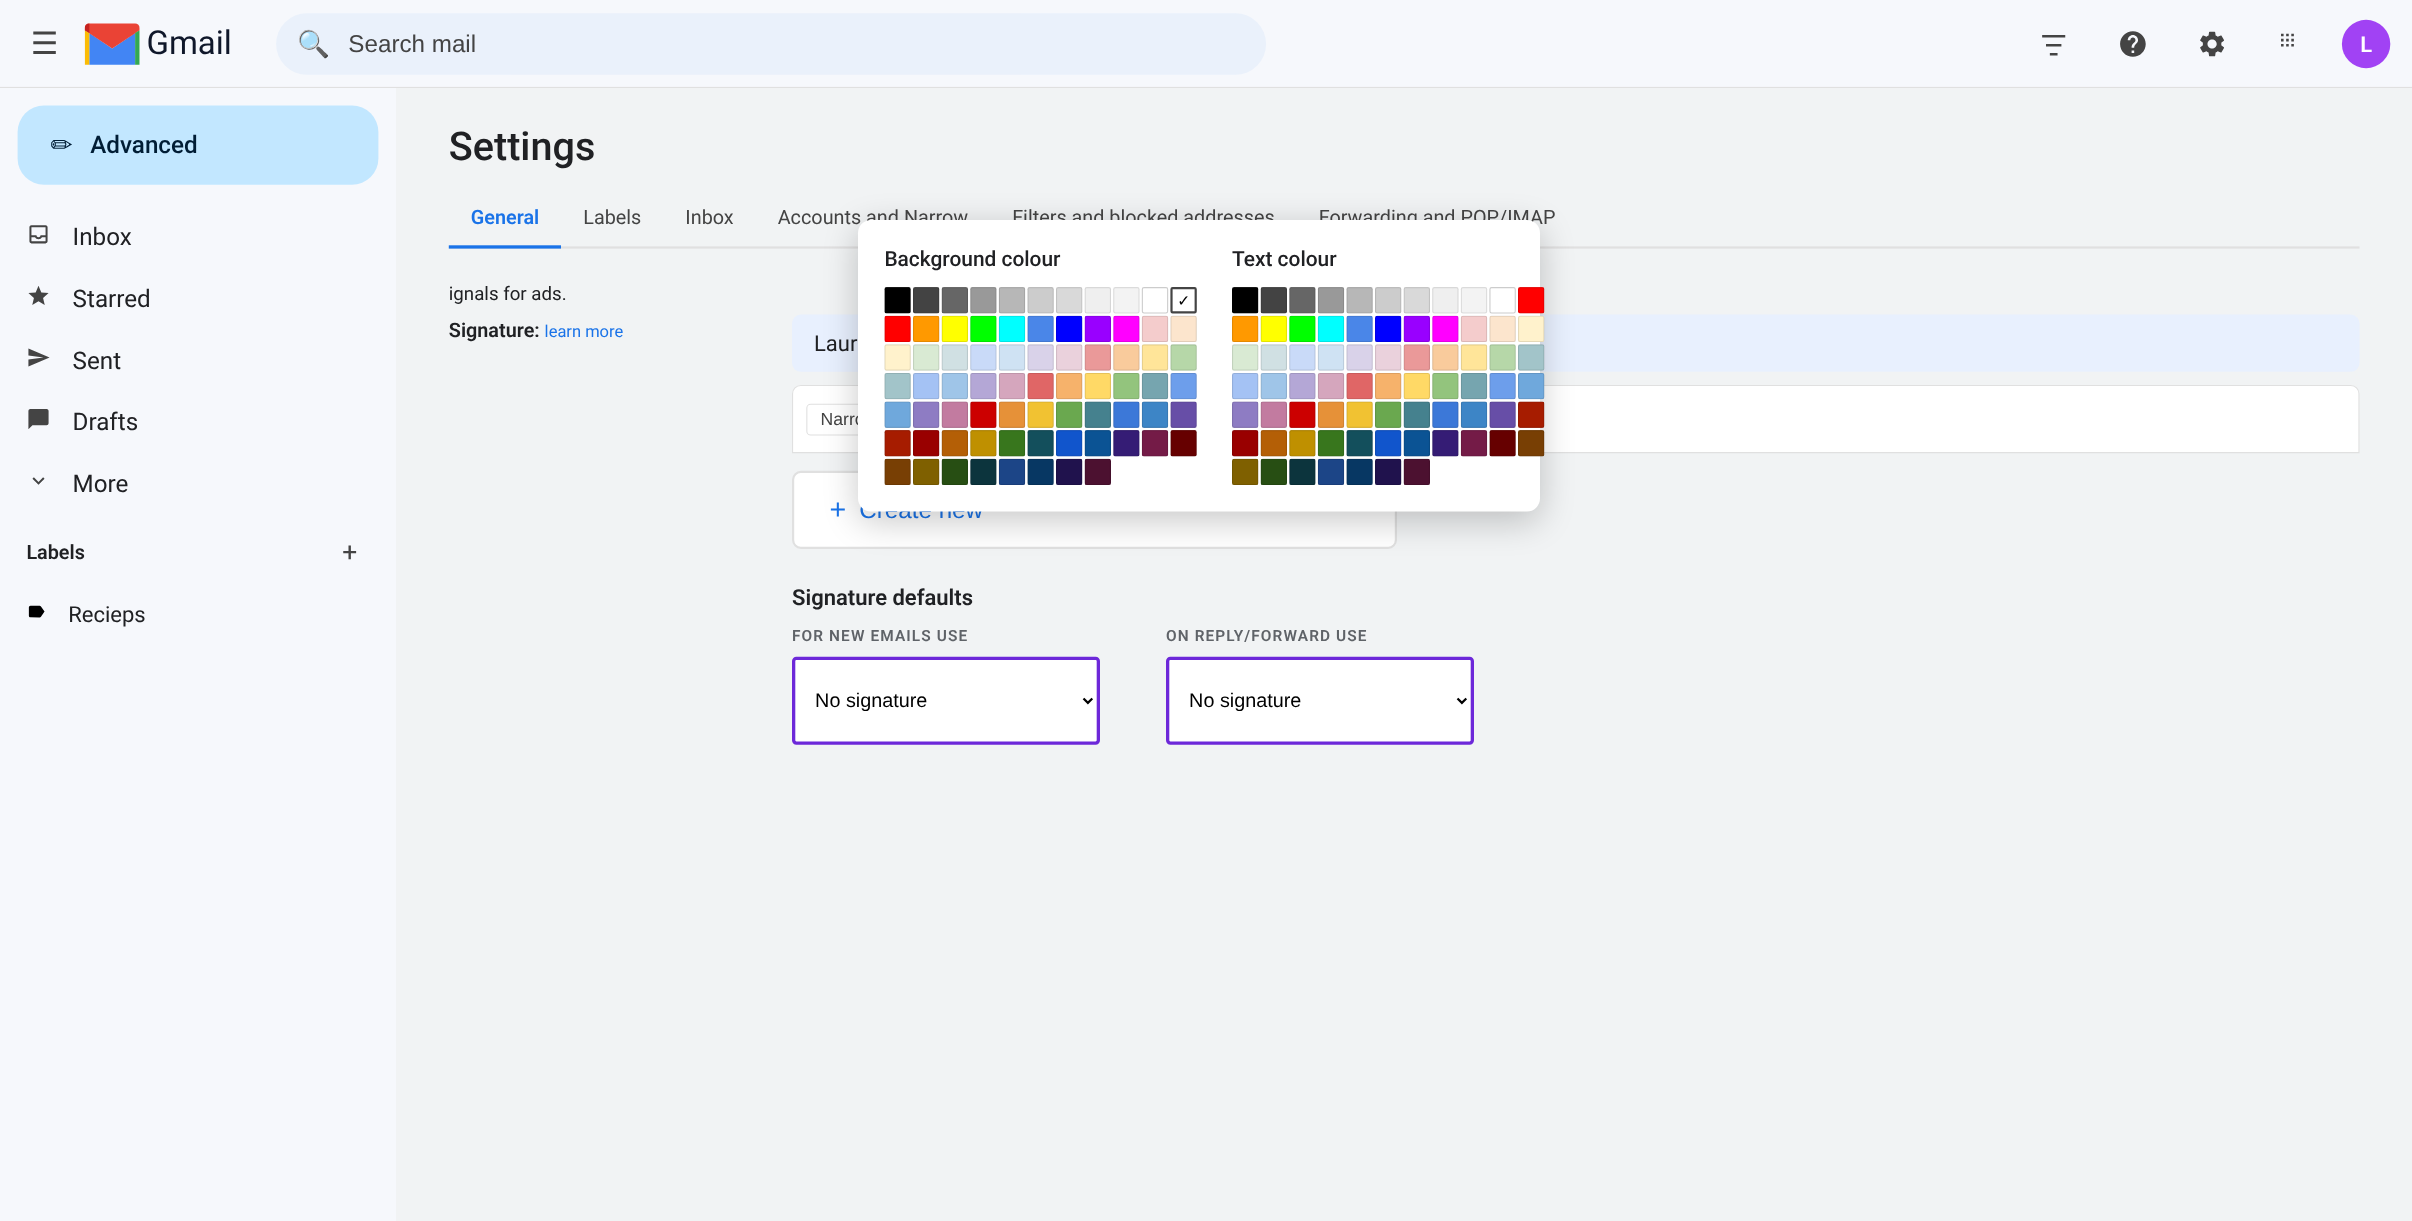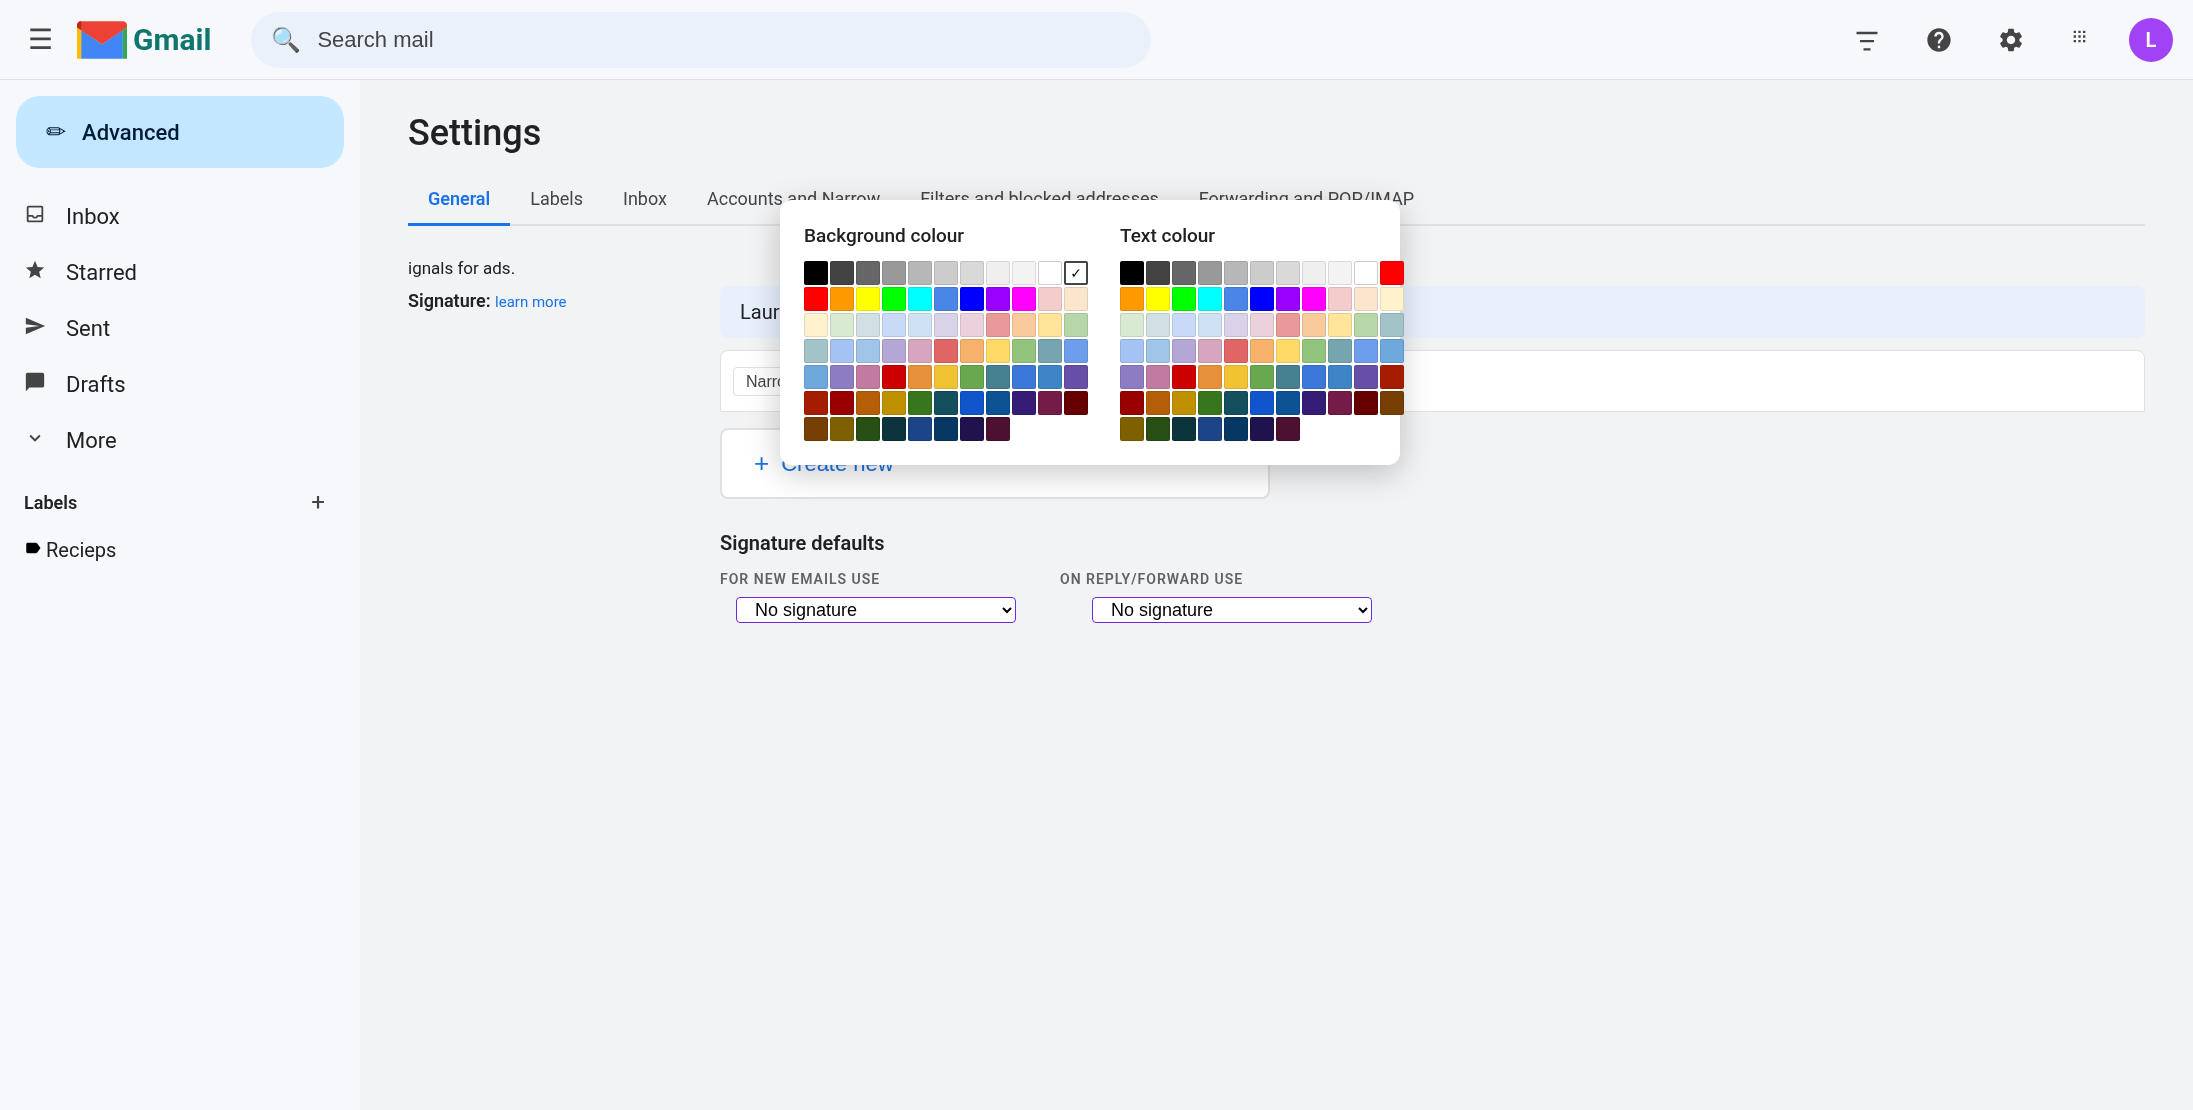--- a/index.html
+++ b/index.html
@@ -35,22 +35,22 @@
       align-items: center;
       margin-right: 40px;
     }
     .gmail-logo-m {
       width: 50px;
       height: 40px;
       margin-right: 6px;
     }
     .gmail-logo-text {
       font-size: 30px;
-      color: #0f766e;
-      font-weight: 700;
+      color: #0f172a;
+      font-weight: 400;
     }
     .search-bar {
       flex: 1;
       max-width: 900px;
       background: #eaf1fb;
       border-radius: 30px;
       display: flex;
       align-items: center;
       padding: 0 20px;
       height: 56px;
@@ -150,25 +150,25 @@
       cursor: pointer;
       width: 36px;
       height: 36px;
       display: flex;
       align-items: center;
       justify-content: center;
       border-radius: 50%;
     }
     .label-item {
       display: flex;
-      align-items: flex-start;
+      align-items: flex-end;
       padding: 10px 24px;
       cursor: pointer;
       font-size: 20px;
-      gap: 4px;
+      gap: 20px;
       color: #202124;
       height: 52px;
     }
 
     
     .main-content {
       flex: 1;
       background: #f1f3f4;
       overflow-y: auto;
       padding: 32px 48px;
@@ -347,28 +347,27 @@
       font-weight: 600;
       letter-spacing: 1px;
       min-width: 280px;
     }
     .sig-defaults-selects {
       display: flex;
       gap: 60px;
     }
     .sig-select {
       min-width: 280px;
-      padding: 1px 14px;
-      border: 1px solid #6d28d9;
+      padding: 26px 14px;
+      border: 3px solid #6d28d9;
       border-radius: 4px;
       font-size: 18px;
       background: white;
       cursor: pointer;
       appearance: auto;
-      margin-left: 16px;
     }
 
     
     .color-picker-popup {
       position: fixed;
       top: 200px;
       left: 780px;
       background: white;
       border-radius: 12px;
       box-shadow: 0 8px 32px rgba(0,0,0,0.22);

